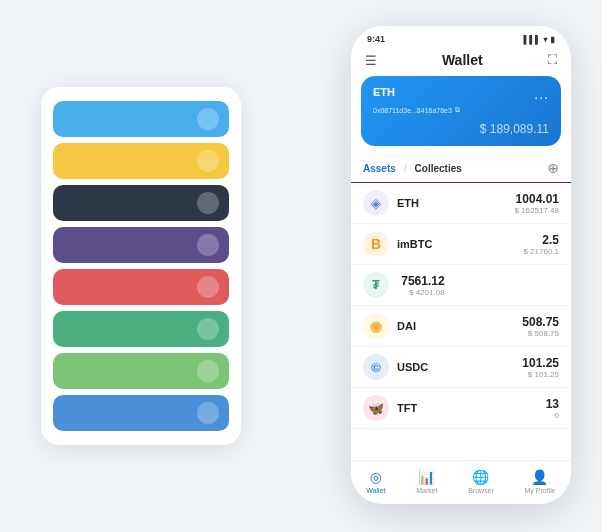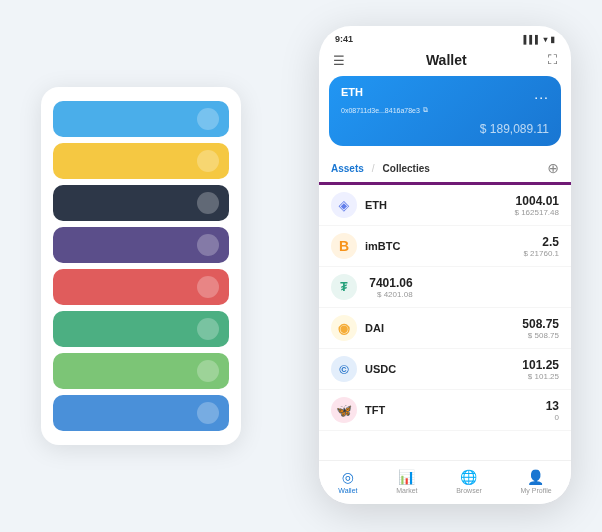--- a/index.html
+++ b/index.html
@@ -61,21 +61,21 @@
       font-size: 9px;
       color: white;
       font-weight: bold;
     }
 
     
     .phone {
       position: absolute;
       right: 10px;
       top: 10px;
-      width: 252px;
+      width: 220px;
       height: 478px;
       background: white;
       border-radius: 32px;
       box-shadow: 0 8px 40px rgba(0,0,0,0.15);
       overflow: hidden;
       z-index: 2;
       display: flex;
       flex-direction: column;
     }
 
@@ -155,21 +155,21 @@
       opacity: 0.7;
       text-align: right;
     }
 
     
     .assets-header {
       display: flex;
       justify-content: space-between;
       align-items: center;
       padding: 4px 12px 6px;
-      border-bottom: 3px solid #701a75;
+      border-bottom: 1px solid #701a75;
     }
 
     .assets-tabs {
       display: flex;
       gap: 8px;
       align-items: center;
     }
 
     .assets-tab {
       font-size: 10px;
@@ -382,21 +382,21 @@
           <div class="token-amount">2.5</div>
           <div class="token-usd">$ 21760.1</div>
         </div>
       </div>
 
       <div class="token-row">
         <div class="token-icon" style="background:#E8F5F1;">
           <span style="color:#26A17B;font-size:12px;font-weight:bold;">₮</span>
         </div>
         <div class="token-amounts">
-          <div class="token-amount">7401.06</div>
+          <div class="token-amount">7561.12</div>
           <div class="token-usd">$ 4201.08</div>
         </div>
       </div>
 
       <div class="token-row">
         <div class="token-icon" style="background:#FFF8E1;">
           <span style="color:#F5AC37;font-size:14px;font-weight:bold;">◉</span>
         </div>
         <span class="token-name">DAI</span>
         <div class="token-amounts">

